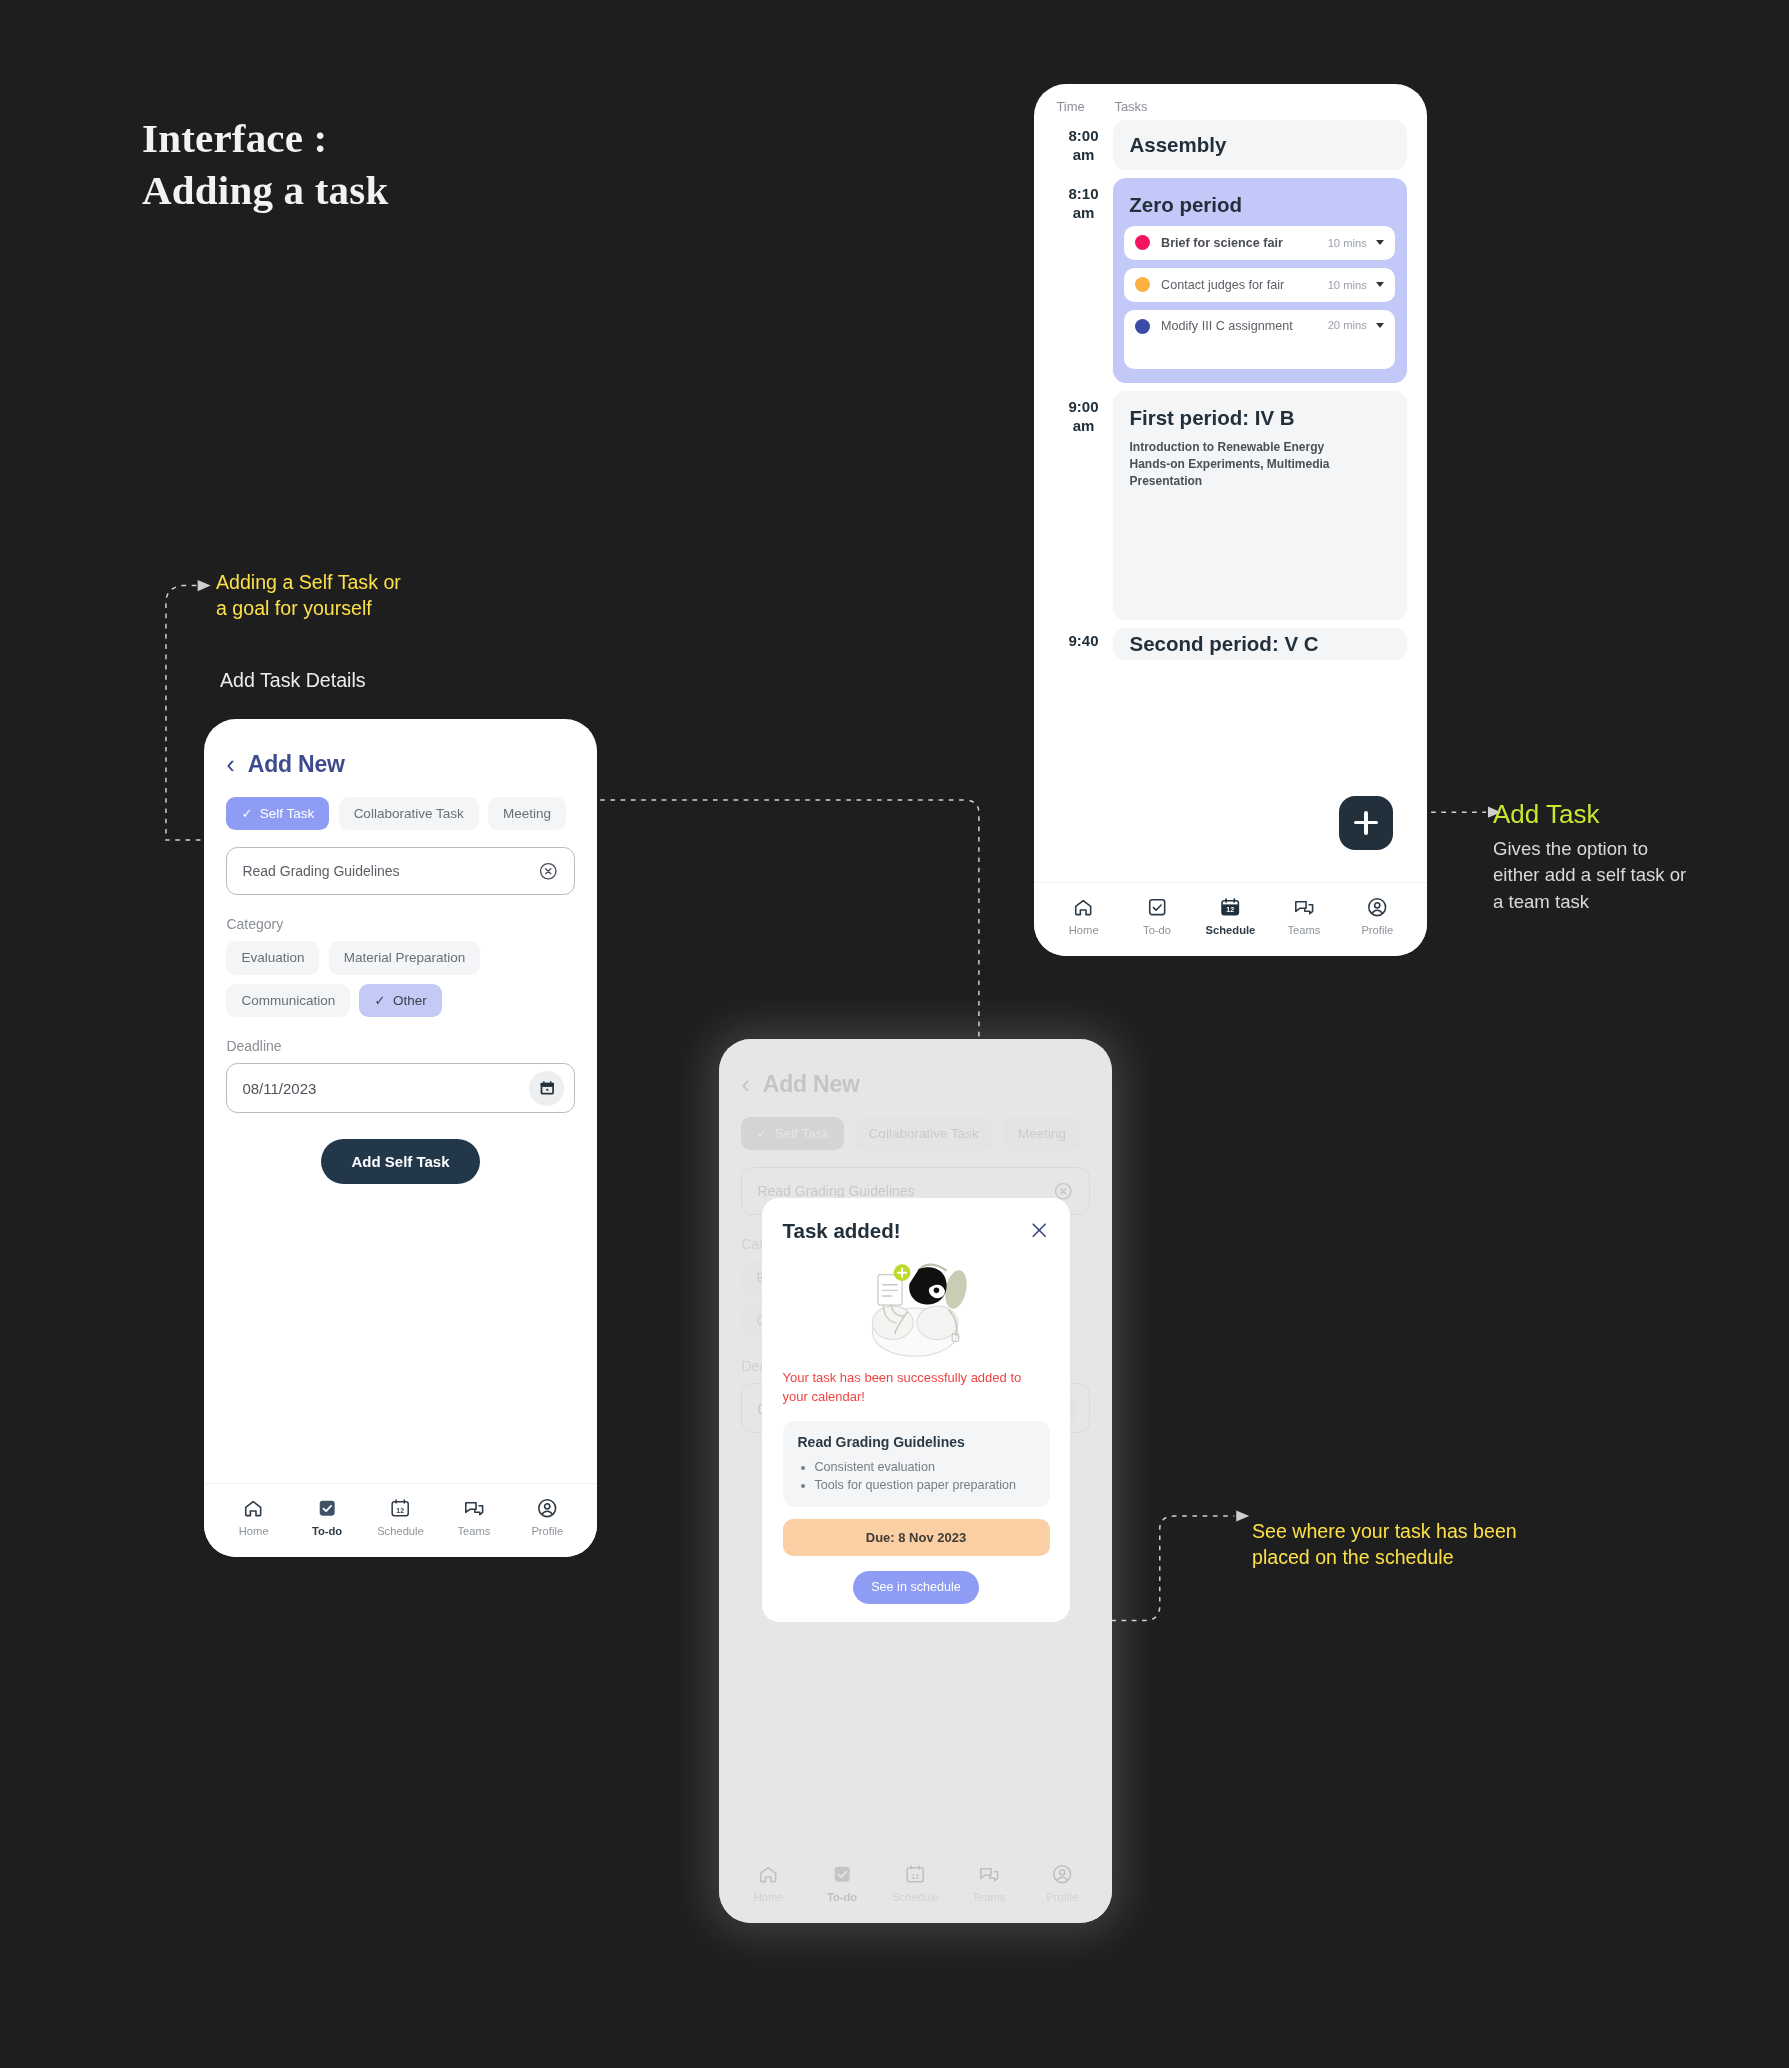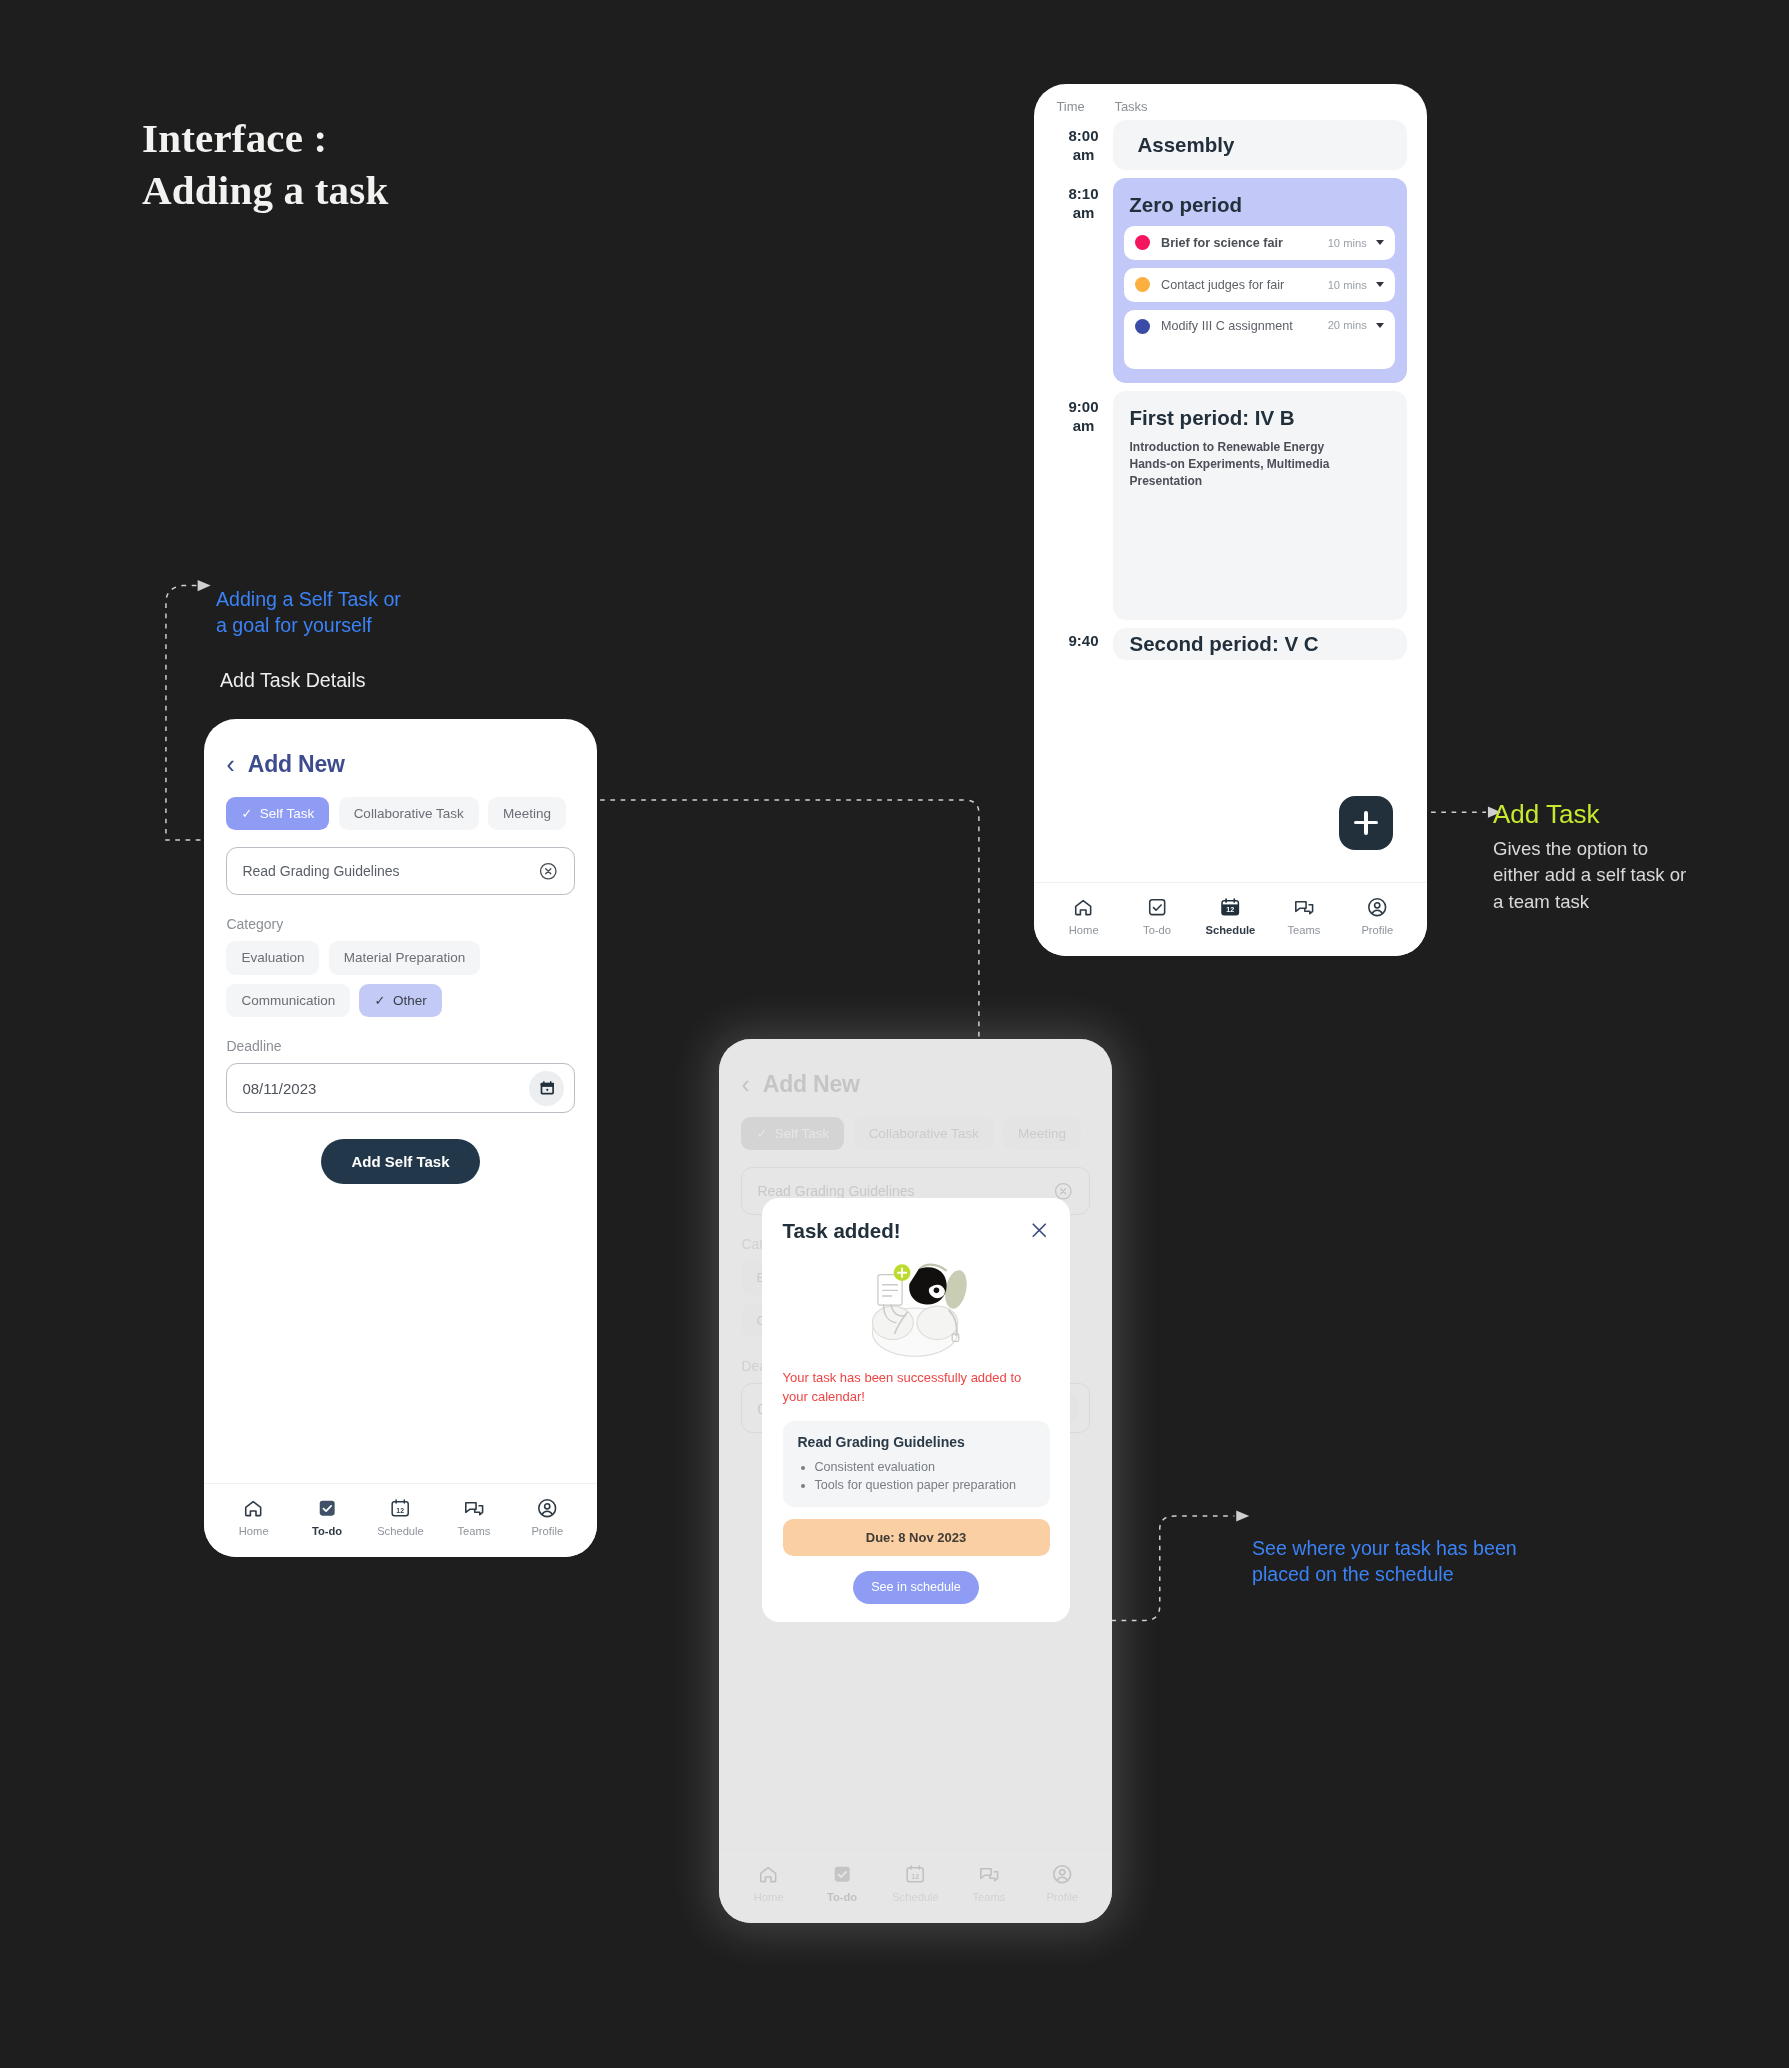--- a/index.html
+++ b/index.html
@@ -13,21 +13,21 @@
   
   .deck-title{
     position:absolute; left:142px; top:112px;
     font-family:"Liberation Serif", serif;
     font-weight:700; font-size:41px; line-height:1.28; color:#f2f2f0;
     letter-spacing:0.2px;
   }
 
   
   .anno{ position:absolute; font-size:19.6px; line-height:1.35; }
-  .anno.lime{ color:#3b82f6;margin-top:17px; }
+  .anno.lime{ color:#fde047; }
   .anno.white{ color:#ededed; }
   .anno .sub{ color:#d9d9d9; font-size:18.6px; line-height:1.42; display:block; }
   .anno .hd{ color:#c6e82e; font-size:26px; display:block; margin-bottom:3.7px;}
 
   
   #connectors{ position:absolute; left:0; top:0; width:1790px; height:2069px; pointer-events:none; }
 
   
   .phone{
     position:absolute; background:#fff; border-radius:32px; overflow:hidden;
@@ -45,21 +45,21 @@
   .sch-date{ font-size:22.4px; font-weight:700; color:#22303c; letter-spacing:-0.3px;}
   .bell{ margin-left:auto; }
   .col-heads{ display:flex; padding:15px 22.4px 5.6px 22.4px; color:#8a8f96; font-size:13px; }
   .col-heads .c1{ width:58px; }
   .sch-body{ flex:1; overflow:hidden; padding:0 20.5px; position:relative; }
   .row{ display:flex; margin-bottom:8.4px; }
   .row .time{ width:58px; flex:0 0 58px; text-align:center; font-size:15px; font-weight:700;
               color:#22303c; line-height:1.25; padding-top:7.5px; }
   .row .card{ flex:1; border-radius:13px; }
   .card.plain{ background:#f4f5f7; padding:13px 17px; }
-  .card.plain .t{ font-size:20.5px; font-weight:700; color:#22303c;margin-left:8px; }
+  .card.plain .t{ font-size:20.5px; font-weight:700; color:#22303c; }
   .card.violet{ background:#c2c8f7; padding:11.2px 11.2px 11.2px 11.2px; }
   .card.violet .t{ font-size:20.5px; font-weight:700; color:#22303c; margin:3.7px 3.7px 9.3px 5.6px; }
   .subtask{ background:#fff; border-radius:10.3px; display:flex; align-items:center;
             padding:9.3px 11.2px; margin-bottom:8.4px; }
   .subtask.tall{ align-items:flex-start; padding-bottom:35px; }
   .dot{ width:15px; height:15px; border-radius:50%; margin-right:11.2px; flex:0 0 15px; }
   .subtask .lbl{ font-size:12.6px; color:#5d6168; }
   .subtask .lbl.b{ font-weight:700; color:#4a4e55; }
   .subtask .mins{ margin-left:auto; font-size:11.2px; color:#9aa0a8; margin-right:9.3px; }
   .caret{ width:0;height:0;border-left:4.7px solid transparent;border-right:4.7px solid transparent;

